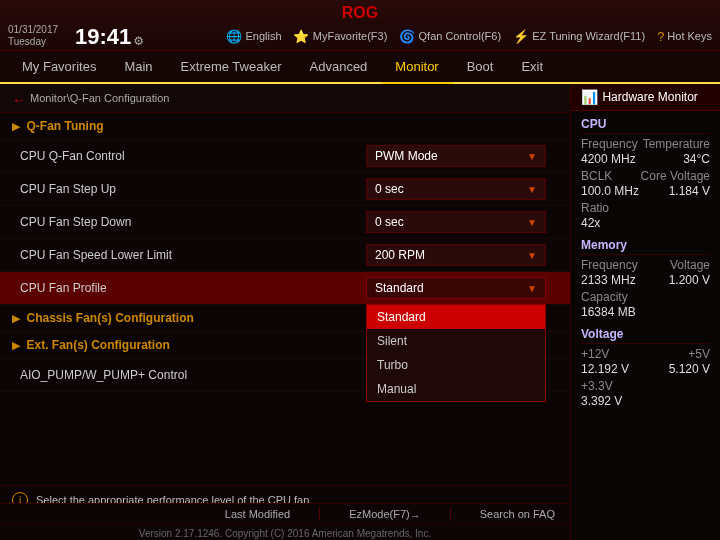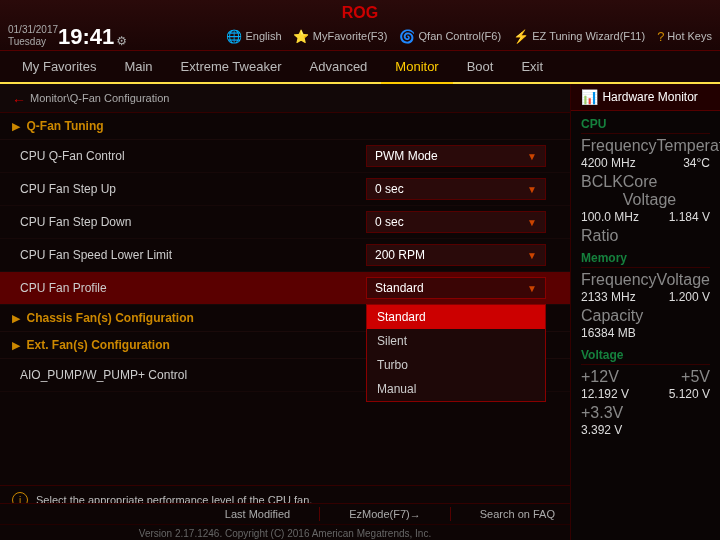--- a/index.html
+++ b/index.html
@@ -36,21 +36,21 @@
       color: #ccc;
       font-size: 14px;
       font-weight: normal;
     }
     .header-title span {
       color: #fff;
     }
     .datetime {
       display: flex;
       align-items: flex-end;
-      gap: 0;
+      gap: 17px;
       margin-right: 8px;
     }
     .date-text {
       font-size: 10px;
       color: #aaa;
       line-height: 1.2;
     }
     .time-text {
       font-size: 22px;
       font-weight: bold;
@@ -299,35 +299,35 @@
     }
     .hw-monitor-label {
       color: #fff;
       font-size: 12px;
     }
     .hw-monitor-icon {
       color: #cc0000;
       font-size: 14px;
     }
     .hw-section-title {
-      color: #15803d;
+      color: #c4b5fd;
       font-size: 12px;
       font-weight: bold;
       margin: 6px 0 3px 0;
       border-bottom: 1px solid #300;
       padding-bottom: 2px;
     }
     .hw-row {
       display: flex;
       justify-content: space-between;
       margin-bottom: 1px;
     }
     .hw-label {
       color: #888;
-      font-size: 16px;
+      font-size: 12px;
     }
     .hw-big-value {
       color: #ddd;
       font-size: 12px;
       margin-bottom: 2px;
     }
   </style>
 </head>
 <body>
 
@@ -495,20 +495,23 @@
       <span class="hw-label">BCLK</span>
       <span class="hw-label">Core Voltage</span>
     </div>
     <div class="hw-row">
       <span class="hw-big-value">100.0 MHz</span>
       <span class="hw-big-value">1.184 V</span>
     </div>
     <div class="hw-row">
       <span class="hw-label">Ratio</span>
     </div>
+    <div class="hw-row">
+      <span class="hw-big-value">42x</span>
+    </div>
 
     <div class="hw-section-title">Memory</div>
     <div class="hw-row">
       <span class="hw-label">Frequency</span>
       <span class="hw-label">Voltage</span>
     </div>
     <div class="hw-row">
       <span class="hw-big-value">2133 MHz</span>
       <span class="hw-big-value">1.200 V</span>
     </div>

